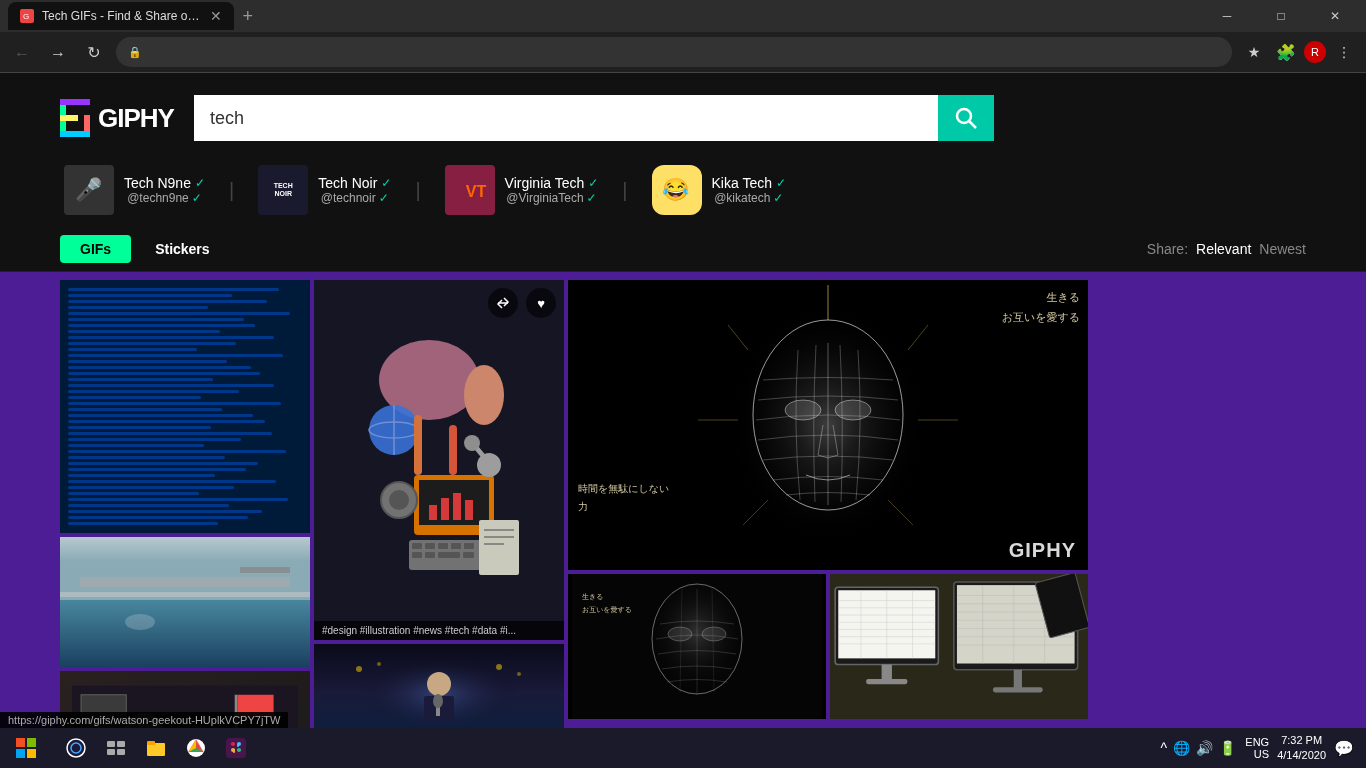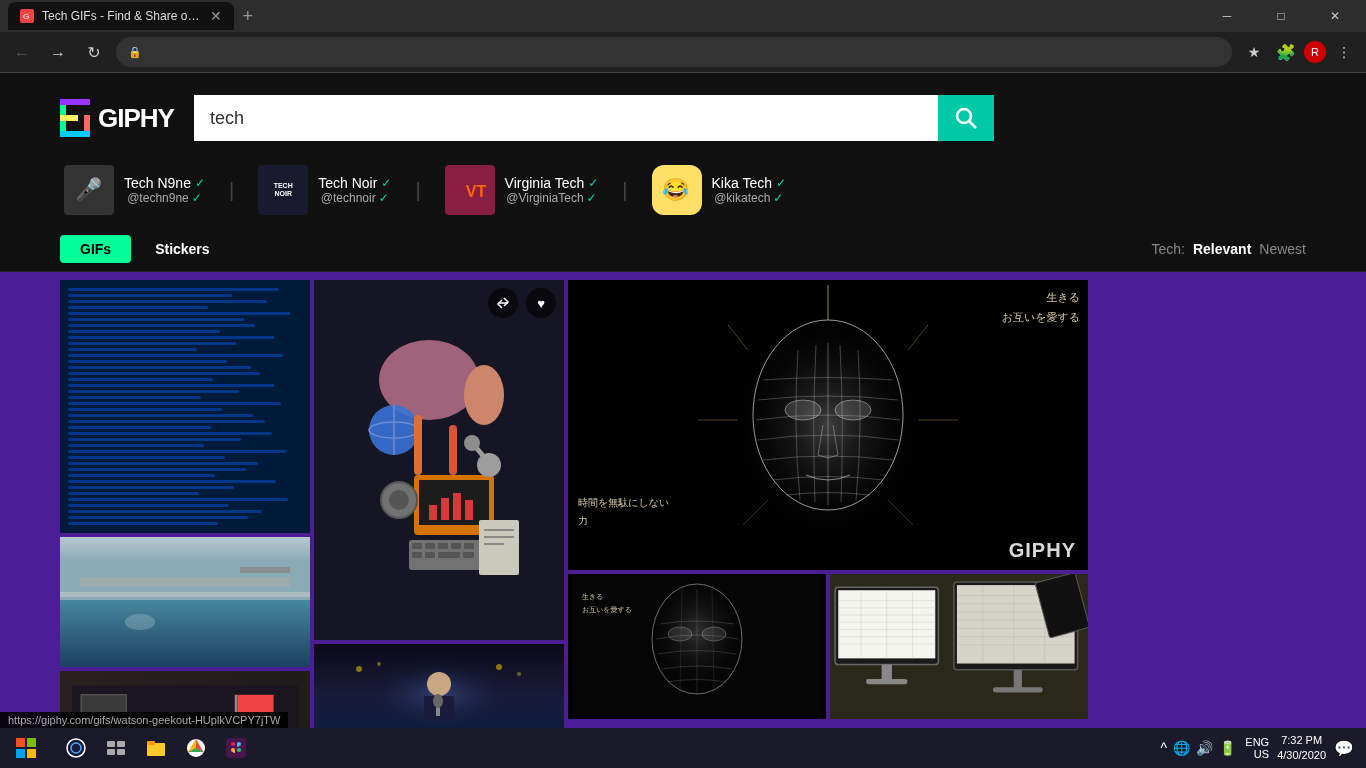--- a/index.html
+++ b/index.html
@@ -162,21 +162,21 @@
       font-size: 14px;
       font-weight: bold;
       cursor: pointer;
       color: #fff;
       background: transparent;
       border: none;
     }
     .filter-tab.active { background: #00ff99; color: #000; text-align: center; }
     .sort-section { margin-left: auto; display: flex; align-items: center; gap: 8px; font-size: 14px; color: #888; }
     .sort-option { color: #888; cursor: pointer; font-size: 14px; }
-    .sort-option.active { color: #fff; font-weight: bold; }
+    .sort-option.active { color: #fff; font-weight: normal; }
 
     
     .gif-grid {
       padding: 8px 60px;
       display: grid;
       grid-template-columns: 250px 250px 520px;
       grid-template-rows: auto;
       gap: 4px;
     }
 
@@ -450,21 +450,21 @@
       </div>
     </div>
   </div>
 
   <div class="filter-bar">
     <div class="filter-tabs">
       <button class="filter-tab active">GIFs</button>
       <button class="filter-tab">Stickers</button>
     </div>
     <div class="sort-section">
-      <span>Tech:</span>
+      <span>Share:</span>
       <span class="sort-option active">Relevant</span>
       <span class="sort-option">Newest</span>
     </div>
   </div>
 
   <div class="gif-grid">
 
     <div class="gif-col">
 
       <div class="gif-item">
@@ -611,20 +611,21 @@
             <rect x="160" y="220" width="40" height="55" fill="#f0f0e0" rx="2"></rect>
             <line x1="165" y1="230" x2="195" y2="230" stroke="#888" stroke-width="1.5"></line>
             <line x1="165" y1="237" x2="195" y2="237" stroke="#888" stroke-width="1.5"></line>
             <line x1="165" y1="244" x2="185" y2="244" stroke="#888" stroke-width="1.5"></line>
 
             <circle cx="170" cy="165" r="12" fill="#bbb"></circle>
             <line x1="165" y1="157" x2="155" y2="145" stroke="#bbb" stroke-width="5"></line>
             <circle cx="153" cy="143" r="8" fill="#aaa"></circle>
           </svg>
         </div>
+        <div class="gif-caption" style="position:absolute;bottom:0;left:0;right:0;background:rgba(0,0,0,0.7);color:#ccc;font-size:10px;padding:4px 8px;z-index:2;">#design #illustration #news #tech #data #i...</div>
       </div>
 
       <div class="gif-item">
         <div style="height:100px;background:linear-gradient(180deg,#0a0a1a 0%,#1a1a3a 50%,#0a2040 100%);display:flex;align-items:center;justify-content:center;">
           <svg width="200" height="90" viewBox="0 0 200 90">
 
             <defs>
               <radialGradient id="spotLight" cx="50%" cy="50%" r="50%">
                 <stop offset="0%" stop-color="#6699ff" stop-opacity="0.3"></stop>
                 <stop offset="100%" stop-color="transparent"></stop>
@@ -689,21 +690,21 @@
             <path d="M238 195 Q260 205 282 195" fill="none" stroke="rgba(255,255,255,0.5)" stroke-width="1"></path>
 
             <line x1="260" y1="40" x2="260" y2="5" stroke="rgba(255,220,100,0.4)" stroke-width="1.5"></line>
             <line x1="180" y1="70" x2="160" y2="45" stroke="rgba(255,220,100,0.3)" stroke-width="1"></line>
             <line x1="340" y1="70" x2="360" y2="45" stroke="rgba(255,220,100,0.3)" stroke-width="1"></line>
             <line x1="170" y1="140" x2="130" y2="140" stroke="rgba(255,220,100,0.3)" stroke-width="1"></line>
             <line x1="350" y1="140" x2="390" y2="140" stroke="rgba(255,220,100,0.3)" stroke-width="1"></line>
             <line x1="200" y1="220" x2="175" y2="245" stroke="rgba(255,220,100,0.25)" stroke-width="1"></line>
             <line x1="320" y1="220" x2="345" y2="245" stroke="rgba(255,220,100,0.25)" stroke-width="1"></line>
           </svg>
-          <div style="position:absolute;bottom:40px;left:10px;color:#d4c8a0;font-size:10px;line-height:1.8;white-space:pre-line;">時間を無駄にしない
+          <div style="position:absolute;bottom:54px;left:10px;color:#d4c8a0;font-size:10px;line-height:1.8;white-space:pre-line;">時間を無駄にしない
 力</div>
           <div style="position:absolute;bottom:8px;right:12px;color:#fff;font-size:20px;font-weight:900;opacity:0.85;letter-spacing:1px;">GIPHY</div>
         </div>
       </div>
 
       <div style="display:flex;gap:4px;">
 
         <div class="gif-item" style="flex:1;height:145px;background:#000;overflow:hidden;position:relative;">
           <svg width="100%" height="145" viewBox="0 0 250 145">
             <rect width="250" height="145" fill="#050505"></rect>
@@ -844,17 +845,17 @@
       <span class="tray-icon">🌐</span>
       <span class="tray-icon">🔊</span>
       <span class="tray-icon">🔋</span>
     </div>
     <div class="language-indicator">
       <div>ENG</div>
       <div>US</div>
     </div>
     <div class="time-date">
       <div>7:32 PM</div>
-      <div>4/30/2020</div>
+      <div>4/14/2020</div>
     </div>
     <div class="notification-btn">💬</div>
   </div>
 </div>
 
 </body></html>

